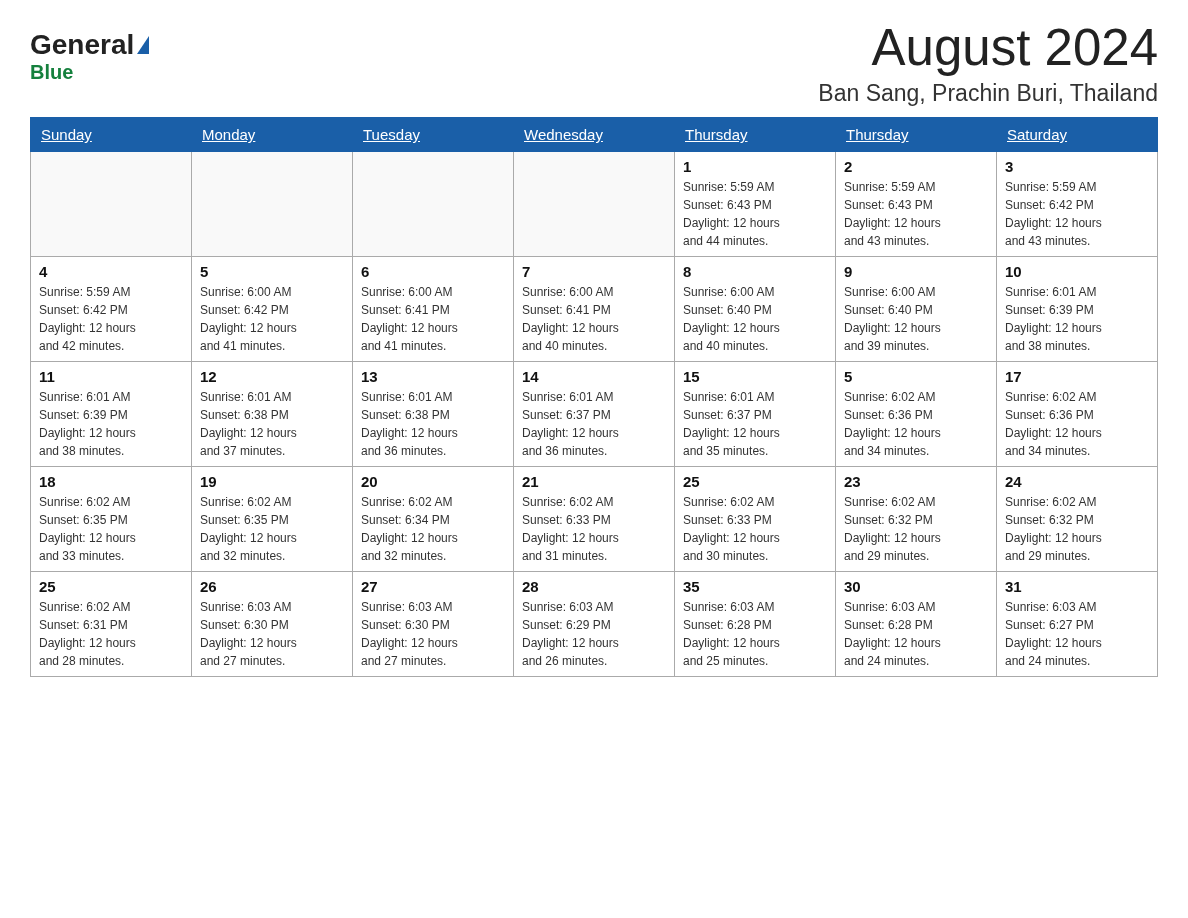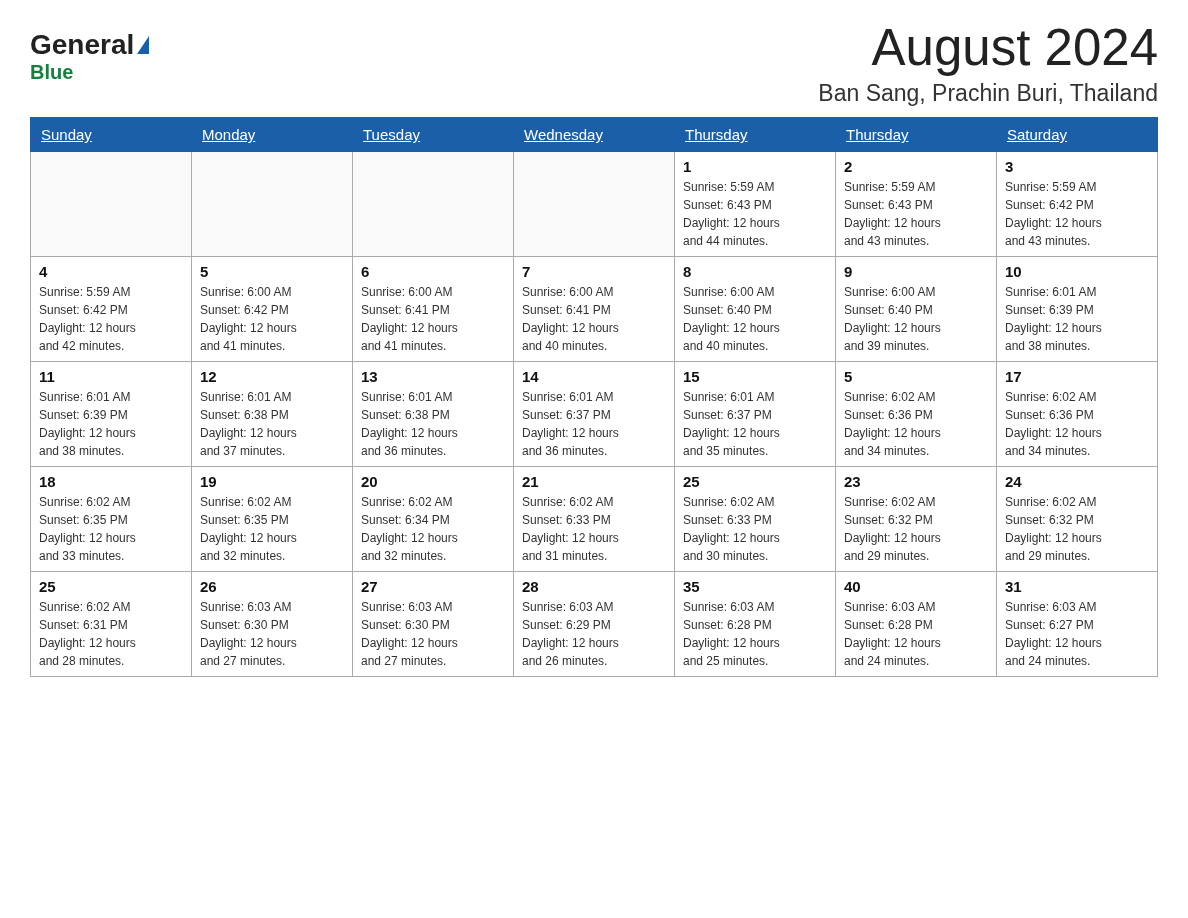--- a/index.html
+++ b/index.html
@@ -242,21 +242,21 @@
         </td>
         <td>
           <div class="day-number">28</div>
           <div class="day-info">Sunrise: 6:03 AM<br>Sunset: 6:29 PM<br>Daylight: 12 hours<br>and 26 minutes.</div>
         </td>
         <td>
           <div class="day-number">35</div>
           <div class="day-info">Sunrise: 6:03 AM<br>Sunset: 6:28 PM<br>Daylight: 12 hours<br>and 25 minutes.</div>
         </td>
         <td>
-          <div class="day-number">40</div>
+          <div class="day-number">30</div>
           <div class="day-info">Sunrise: 6:03 AM<br>Sunset: 6:28 PM<br>Daylight: 12 hours<br>and 24 minutes.</div>
         </td>
         <td>
           <div class="day-number">31</div>
           <div class="day-info">Sunrise: 6:03 AM<br>Sunset: 6:27 PM<br>Daylight: 12 hours<br>and 24 minutes.</div>
         </td>
       </tr>
     </tbody>
 </table>
 

